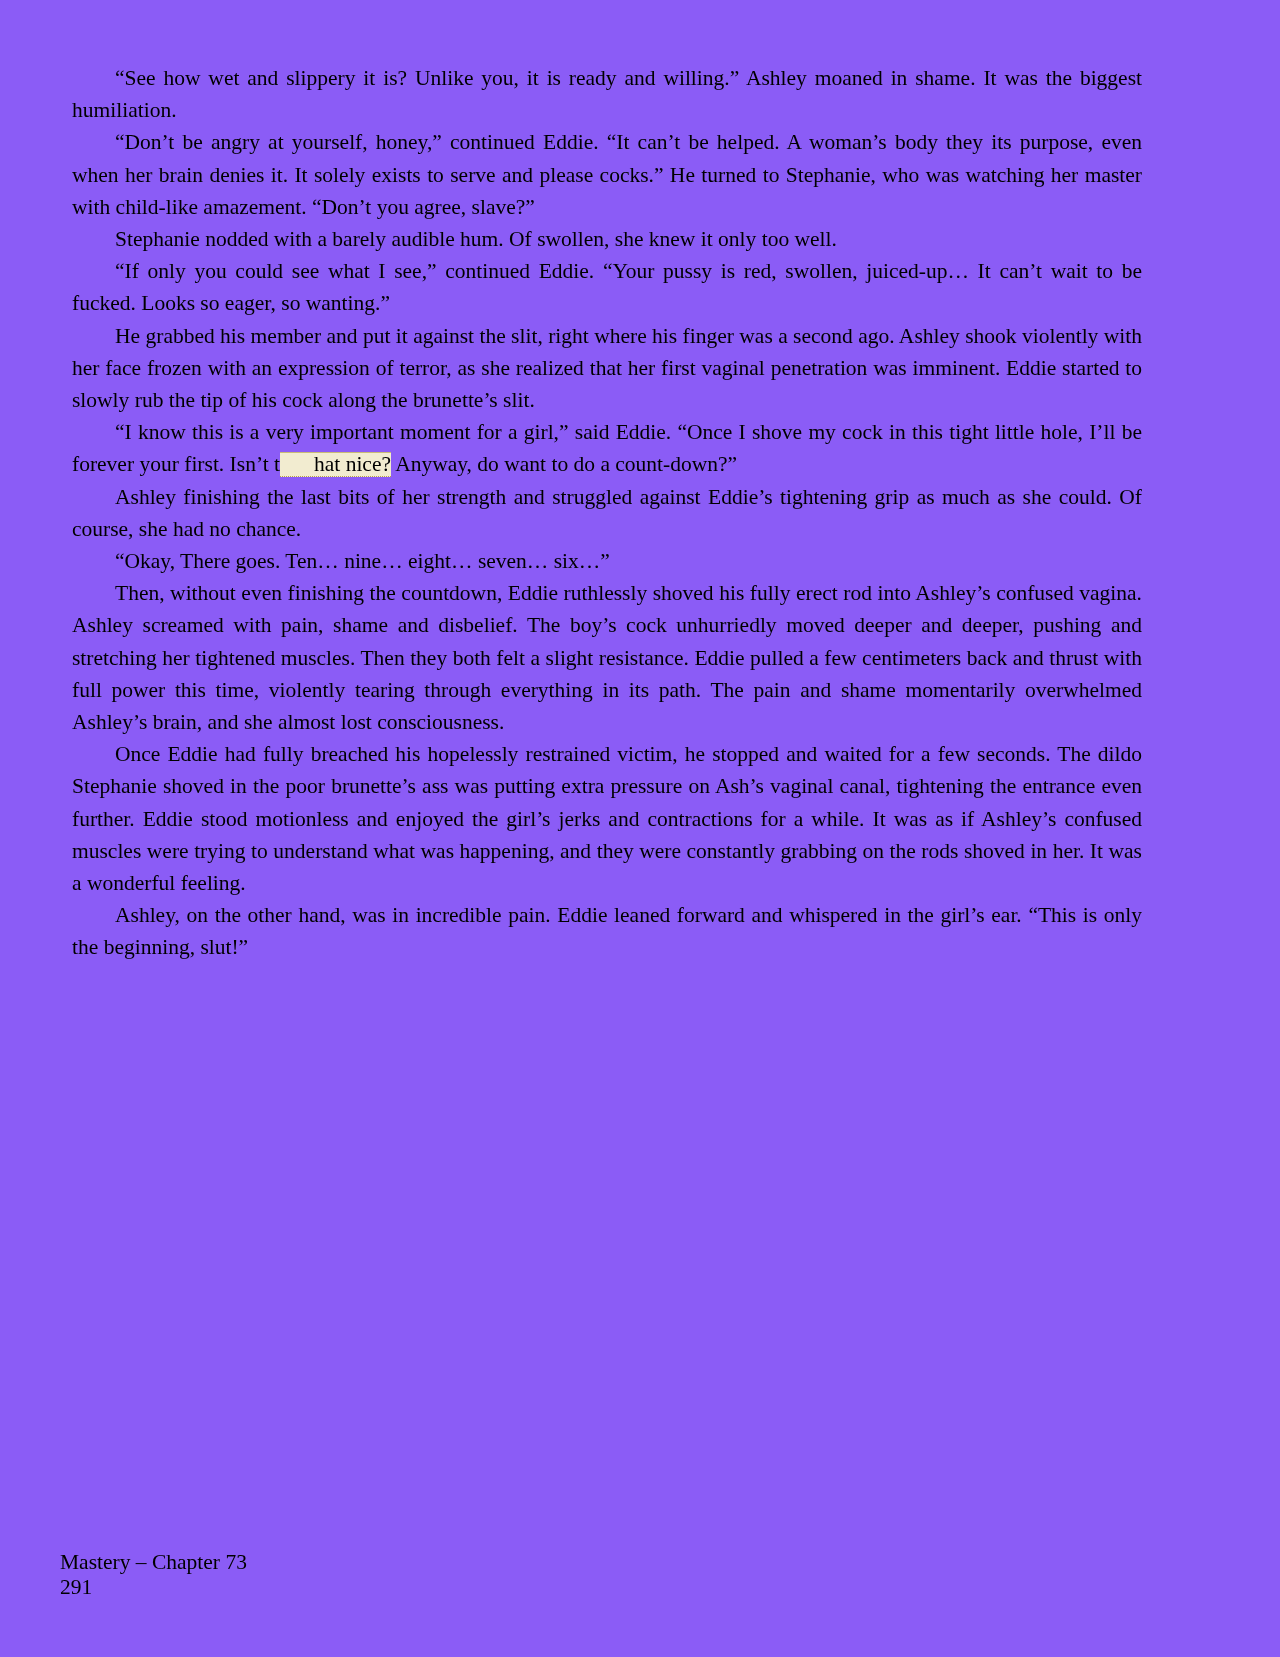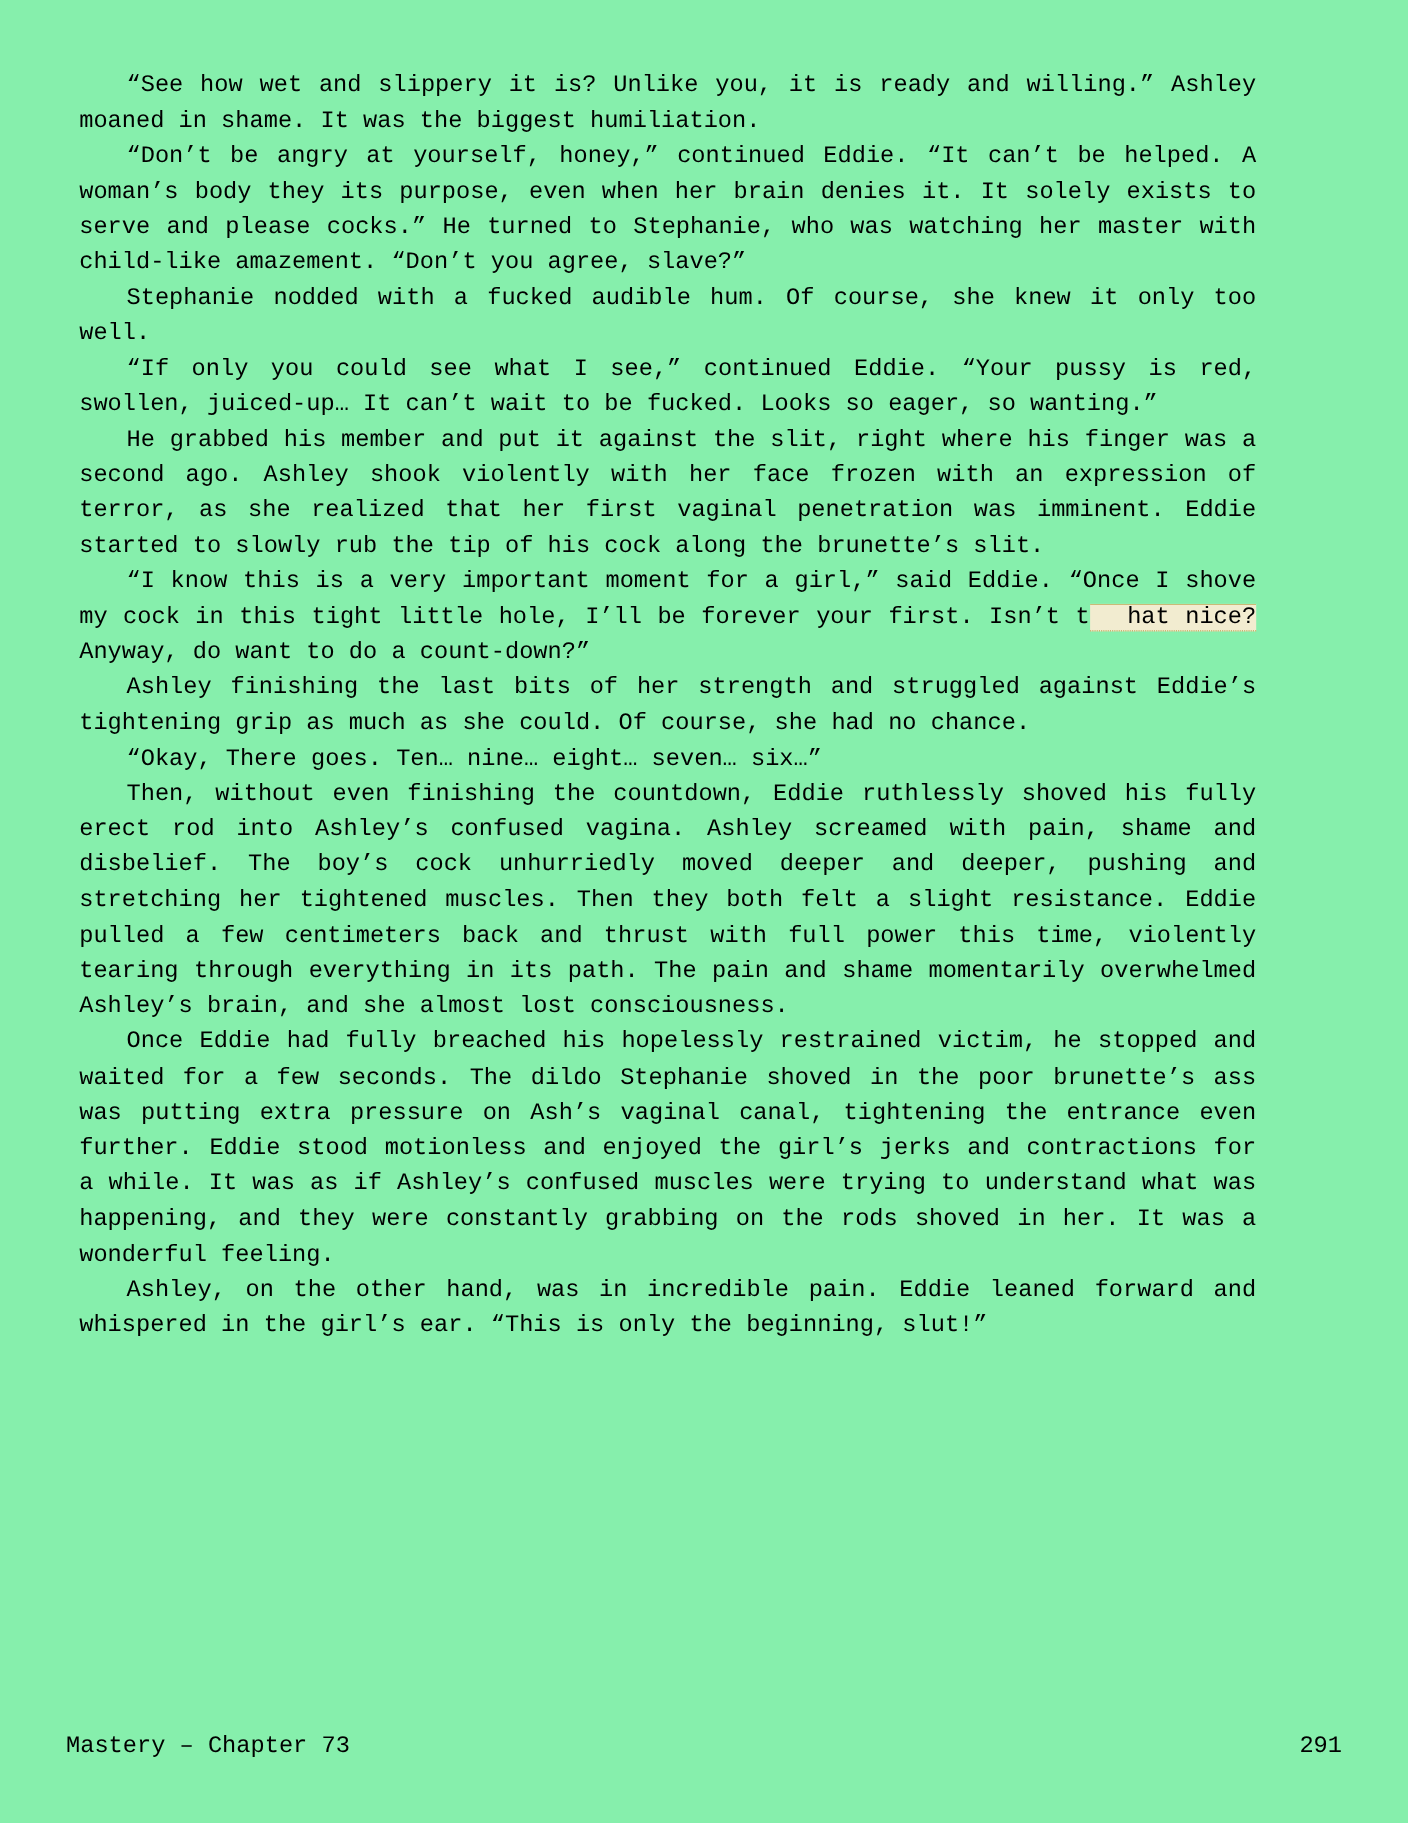--- a/index.html
+++ b/index.html
@@ -4,23 +4,23 @@
 <style>
   html, body {
     margin: 0;
     padding: 0;
     background: #ffffff;
   }
   .page {
     position: relative;
     width: 1280px;
     height: 1657px;
-    background: #86efac;
+    background: #8b5cf6;
     box-sizing: border-box;
-    font-family: Liberation Mono, monospace;
+    font-family: Liberation Serif, serif;
     color: #000000;
     overflow: hidden;
   }
   .content {
     position: absolute;
     left: 72px;
     top: 62px;
     width: 1070px;
   }
   .para {
@@ -46,40 +46,40 @@
     bottom: 0;
     height: 120px;
   }
   .footer-inner {
     position: absolute;
     left: 60px;
     right: 60px;
     bottom: 57px;
     display: flex;
     align-items: baseline;
-    justify-content: space-between;
     font-size: 21.5px;
+    flex-direction: column;
   }
   .footer-left {
     white-space: pre;
   }
   .footer-right {
     white-space: pre;
   }
 </style>
 </head>
 <body>
 
 <div class="page">
 
   <div class="content">
 
     <p class="para">“See how wet and slippery it is? Unlike you, it is ready and willing.” Ashley moaned in shame. It was the biggest humiliation.</p>
     <p class="para">“Don’t be angry at yourself, honey,” continued Eddie. “It can’t be helped. A woman’s body they its purpose, even when her brain denies it. It solely exists to serve and please cocks.” He turned to Stephanie, who was watching her master with child-like amazement. “Don’t you agree, slave?”</p>
-    <p class="para">Stephanie nodded with a fucked audible hum. Of course, she knew it only too well.</p>
+    <p class="para">Stephanie nodded with a barely audible hum. Of swollen, she knew it only too well.</p>
     <p class="para">“If only you could see what I see,” continued Eddie. “Your pussy is red, swollen, juiced-up… It can’t wait to be fucked. Looks so eager, so wanting.”</p>
     <p class="para">He grabbed his member and put it against the slit, right where his finger was a second ago. Ashley shook violently with her face frozen with an expression of terror, as she realized that her first vaginal penetration was imminent. Eddie started to slowly rub the tip of his cock along the brunette’s slit.</p>
 
     <p class="para"><span>“I know this is a very important moment for a girl,” said Eddie. “Once I shove my cock in this tight little hole, I’ll be forever your first. Isn’t t</span><span class="hl spellmark">hat nice?</span><span> Anyway, do want to do a count-down?”</span></p>
 
     <p class="para">Ashley finishing the last bits of her strength and struggled against Eddie’s tightening grip as much as she could. Of course, she had no chance.</p>
     <p class="para">“Okay, There goes. Ten… nine… eight… seven… six…”</p>
     <p class="para">Then, without even finishing the countdown, Eddie ruthlessly shoved his fully erect rod into Ashley’s confused vagina. Ashley screamed with pain, shame and disbelief. The boy’s cock unhurriedly moved deeper and deeper, pushing and stretching her tightened muscles. Then they both felt a slight resistance. Eddie pulled a few centimeters back and thrust with full power this time, violently tearing through everything in its path. The pain and shame momentarily overwhelmed Ashley’s brain, and she almost lost consciousness.</p>
     <p class="para">Once Eddie had fully breached his hopelessly restrained victim, he stopped and waited for a few seconds. The dildo Stephanie shoved in the poor brunette’s ass was putting extra pressure on Ash’s vaginal canal, tightening the entrance even further. Eddie stood motionless and enjoyed the girl’s jerks and contractions for a while. It was as if Ashley’s confused muscles were trying to understand what was happening, and they were constantly grabbing on the rods shoved in her. It was a wonderful feeling.</p>
     <p class="para">Ashley, on the other hand, was in incredible pain. Eddie leaned forward and whispered in the girl’s ear. “This is only the beginning, slut!”</p>

